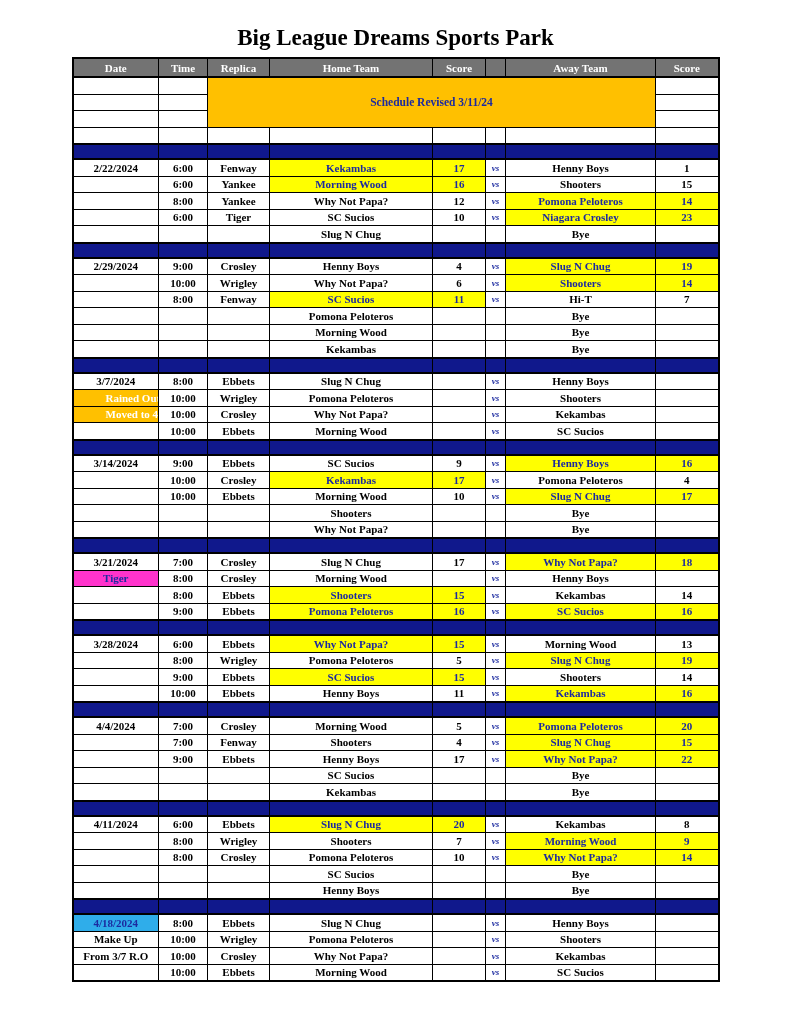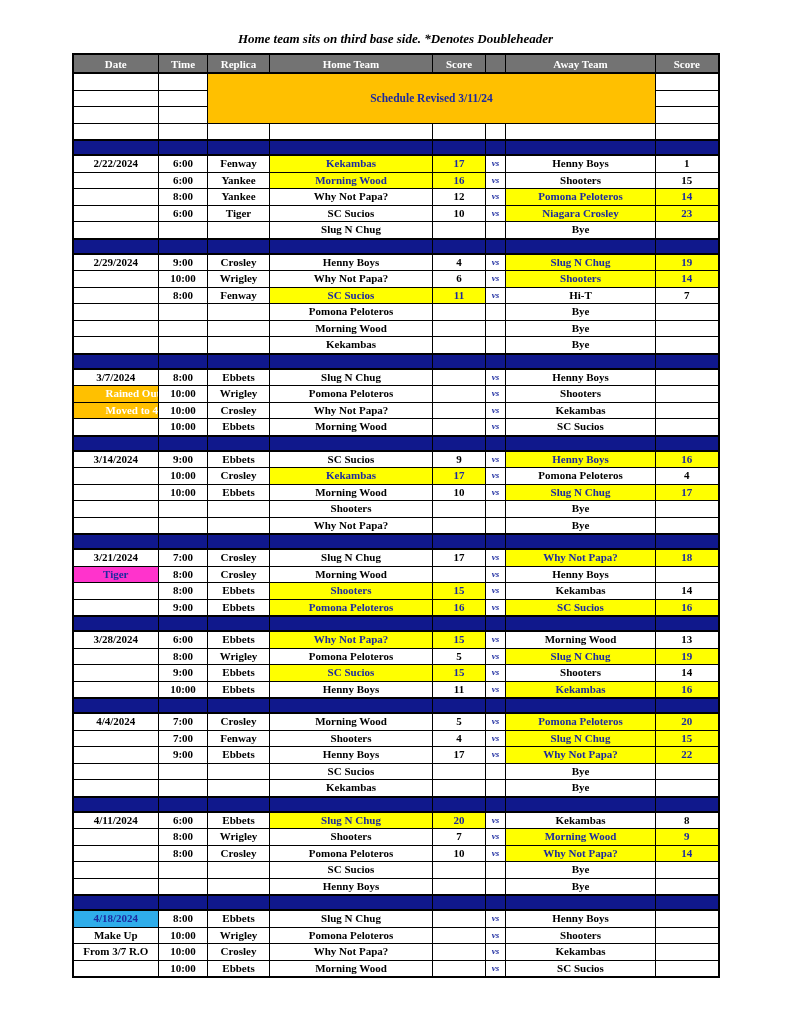--- a/index.html
+++ b/index.html
@@ -43,21 +43,21 @@
   td.vs { font-style:italic; color:#1c2aa0; font-size:9px; }
   td.d-orange { background:#ffc000; color:#ffffff;padding-left:32px; }
   td.d-pink   { background:#ff33cc; color:#1c2aa0; }
   td.d-cyan   { background:#2fadea; color:#1c2aa0; }
 </style>
 </head>
 <body>
 
 <div class="page">
   <div class="titles">
-    <div class="note">Home team sits on third base side.  *Denotes Doubleheader</div>
+    <div class="title">Big League Dreams Sports Park</div>
   </div>
 
   <table class="sched">
     <colgroup>
       <col style="width:86px">
         <col style="width:49px">
         <col style="width:62px">
       <col style="width:163px">
         <col style="width:53px">
         <col style="width:20px">

